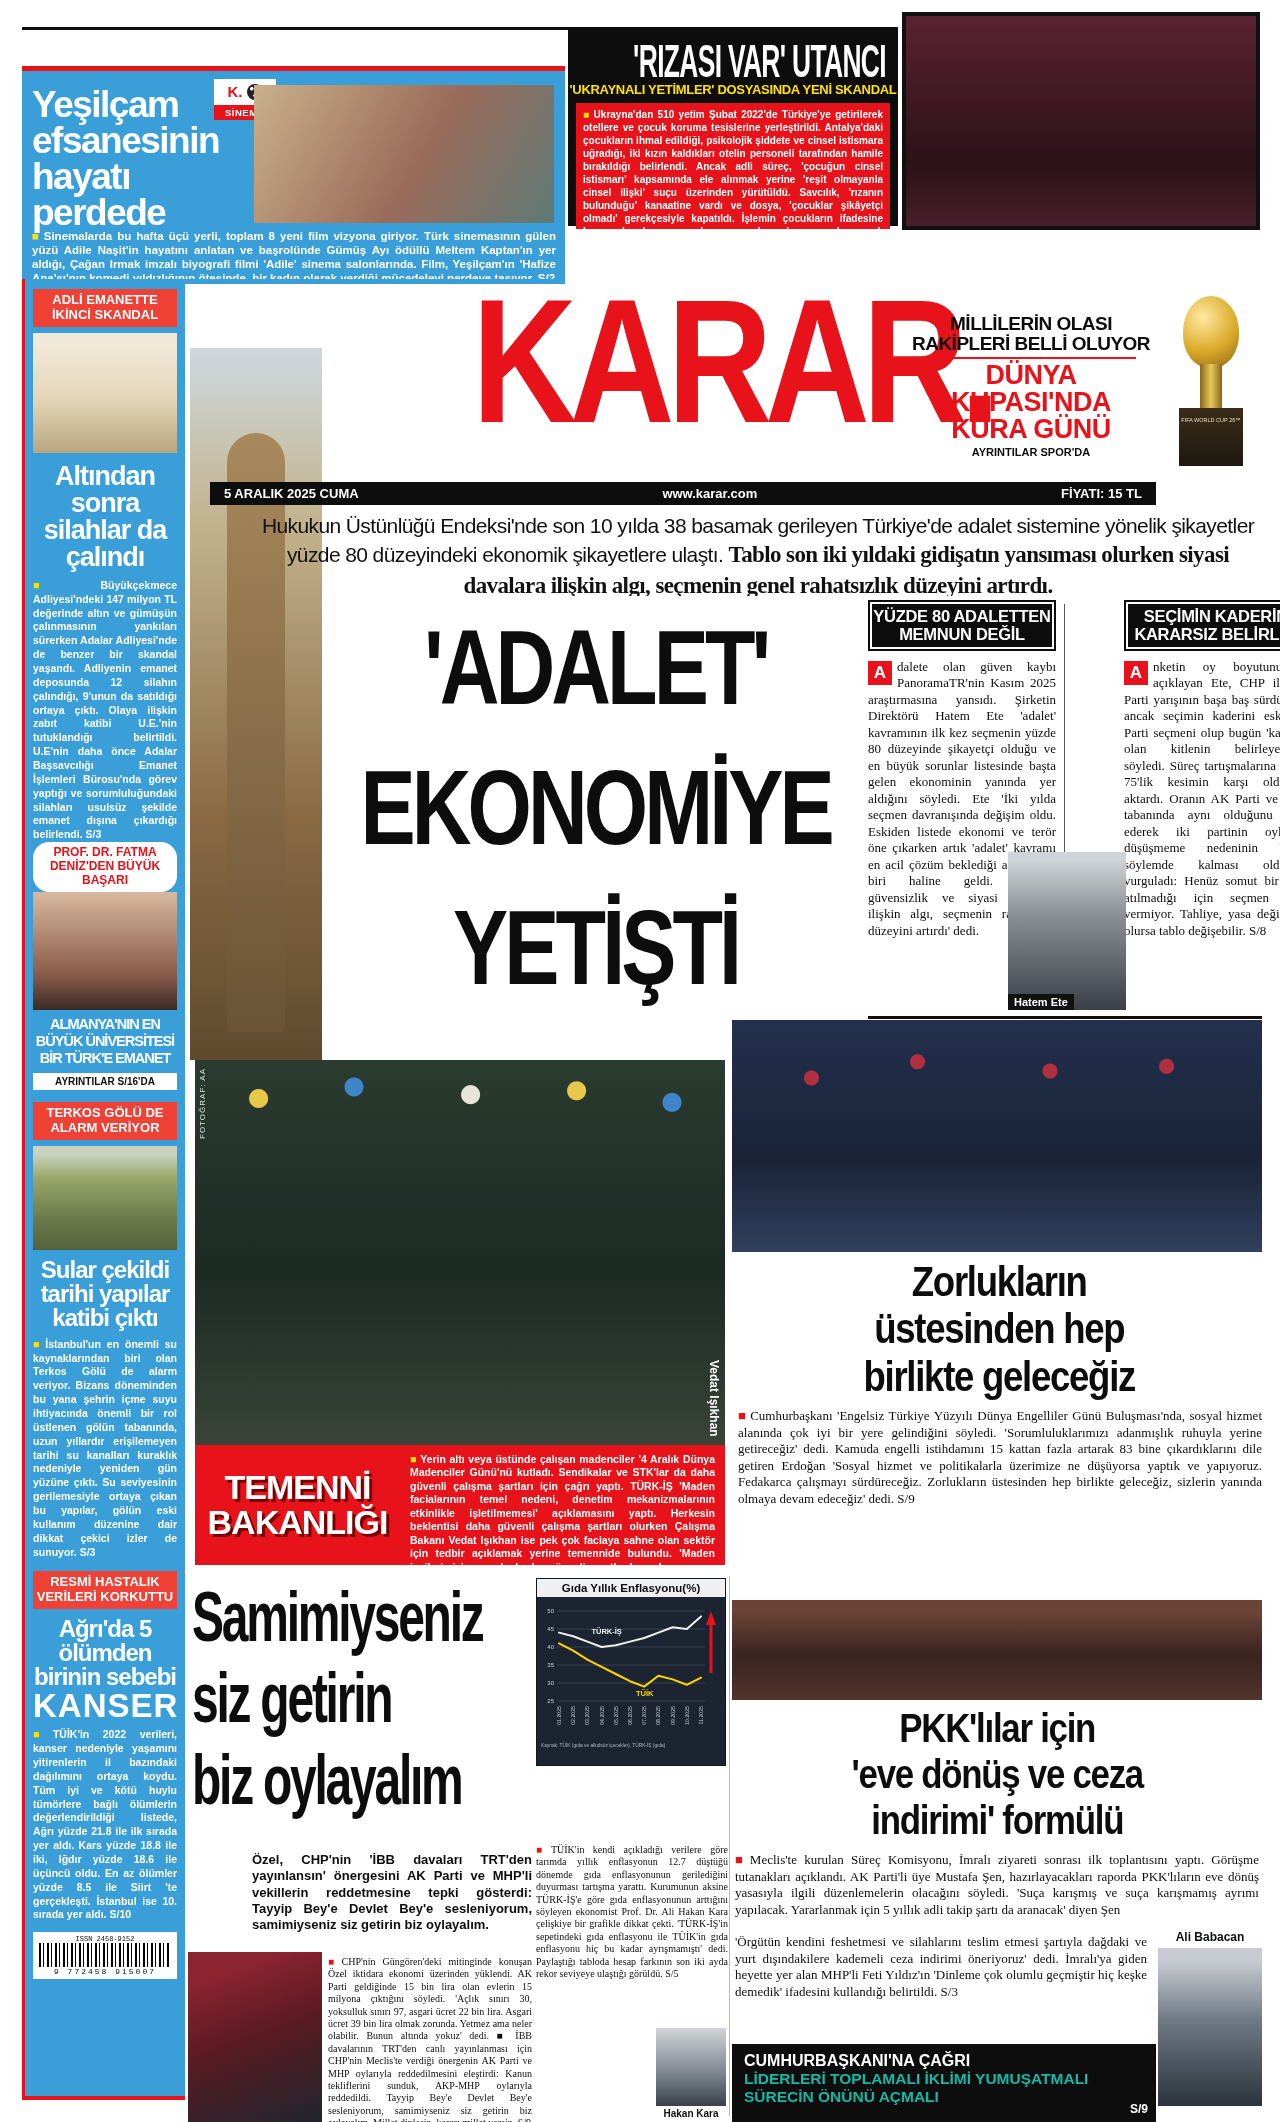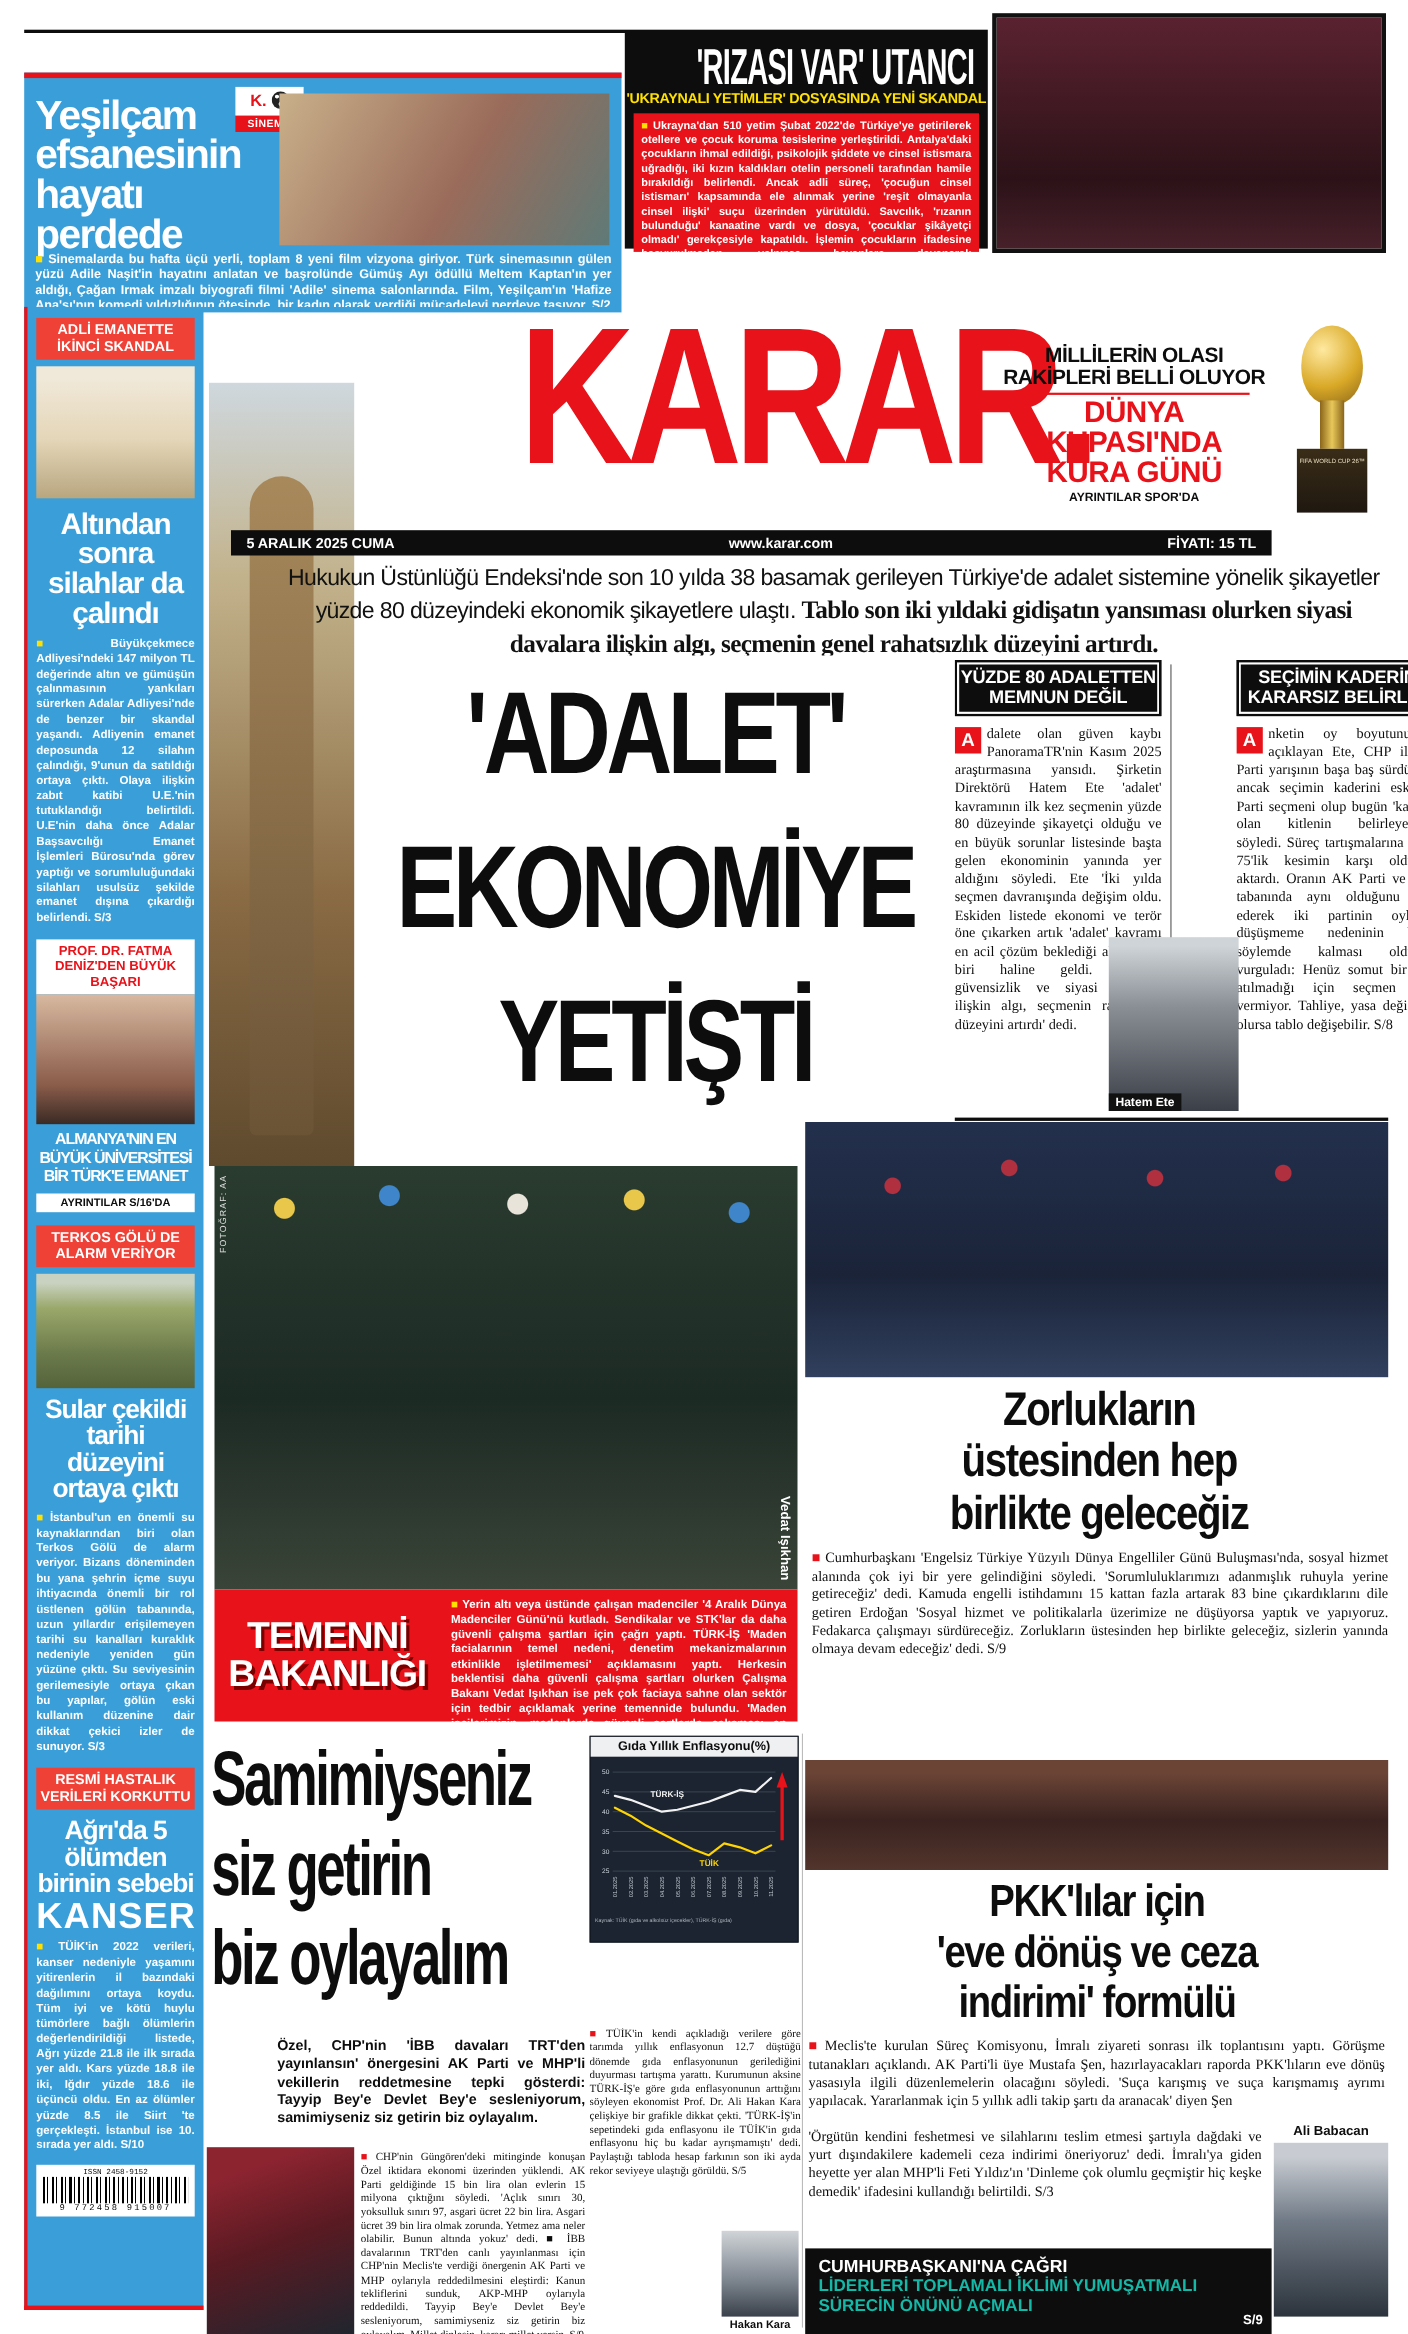--- a/index.html
+++ b/index.html
@@ -296,28 +296,28 @@
 
   <div class="abs sidebar" style="left:22px;top:279px;width:163px;height:1821px;">
 
     <div class="s-label">ADLİ EMANETTE İKİNCİ SKANDAL</div>
     <div class="ph p-court" style="height:120px;margin-top:6px;position:relative;"></div>
     <div class="s-head" style="font-size:27px;margin-top:10px;">Altından sonra silahlar da çalındı</div>
     <div class="s-body" style="margin-top:8px;">
       <span class="mark">■</span><span>Büyükçekmece Adliyesi'ndeki 147 milyon TL değerinde altın ve gümüşün çalınmasının yankıları sürerken Adalar Adliyesi'nde de benzer bir skandal yaşandı. Adliyenin emanet deposunda 12 silahın çalındığı, 9'unun da satıldığı ortaya çıktı. Olaya ilişkin zabıt katibi U.E.'nin tutuklandığı belirtildi. U.E'nin daha önce Adalar Başsavcılığı Emanet İşlemleri Bürosu'nda görev yaptığı ve sorumluluğundaki silahları usulsüz şekilde emanet dışına çıkardığı belirlendi. S/3</span>
     </div>
 
-    <div class="s-kicker" style="margin-top:12px;">PROF. DR. FATMA DENİZ'DEN BÜYÜK BAŞARI</div>
+    <div class="s-kicker" style="border-radius:16px;">PROF. DR. FATMA DENİZ'DEN BÜYÜK BAŞARI</div>
     <div class="ph p-fatma" style="height:118px;"></div>
     <div class="s-head" style="font-size:14.5px;line-height:1.2;margin-top:6px;">ALMANYA'NIN EN BÜYÜK ÜNİVERSİTESİ BİR TÜRK'E EMANET</div>
     <div class="s-note" style="margin-top:5px;">AYRINTILAR S/16'DA</div>
 
     <div class="s-label" style="margin-top:12px;">TERKOS GÖLÜ DE ALARM VERİYOR</div>
     <div class="ph p-terkos" style="height:104px;margin-top:6px;"></div>
-    <div class="s-head" style="font-size:24px;margin-top:8px;">Sular çekildi tarihi düzeyini ortaya çıktı</div>
+    <div class="s-head" style="font-size:24px;margin-top:8px;">Sular çekildi tarihi yapılar katibi çıktı</div>
     <div class="s-body" style="margin-top:8px;">
       <span class="mark">■</span><span>İstanbul'un en önemli su kaynaklarından biri olan Terkos Gölü de alarm veriyor. Bizans döneminden bu yana şehrin içme suyu ihtiyacında önemli bir rol üstlenen gölün tabanında, uzun yıllardır erişilemeyen tarihi su kanalları kuraklık nedeniyle yeniden gün yüzüne çıktı. Su seviyesinin gerilemesiyle ortaya çıkan bu yapılar, gölün eski kullanım düzenine dair dikkat çekici izler de sunuyor. S/3</span>
     </div>
 
     <div class="s-label" style="margin-top:12px;">RESMİ HASTALIK VERİLERİ KORKUTTU</div>
     <div class="s-head" style="font-size:24px;margin-top:8px;">Ağrı'da 5 ölümden birinin sebebi</div>
     <div class="s-head" style="font-size:33px;letter-spacing:1px;">KANSER</div>
     <div class="s-body" style="margin-top:6px;">
       <span class="mark">■</span><span>TÜİK'in 2022 verileri, kanser nedeniyle yaşamını yitirenlerin il bazındaki dağılımını ortaya koydu. Tüm iyi ve kötü huylu tümörlere bağlı ölümlerin değerlendirildiği listede, Ağrı yüzde 21.8 ile ilk sırada yer aldı. Kars yüzde 18.8 ile iki, Iğdır yüzde 18.6 ile üçüncü oldu. En az ölümler yüzde 8.5 ile Siirt 'te gerçekleşti. İstanbul ise 10. sırada yer aldı. S/10</span>
     </div>

